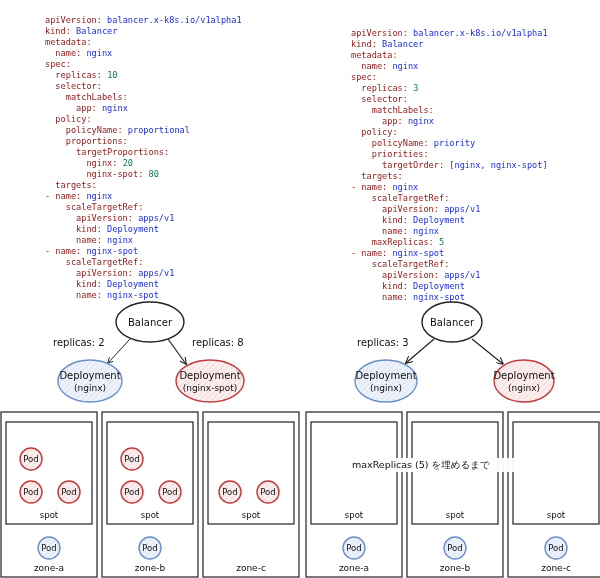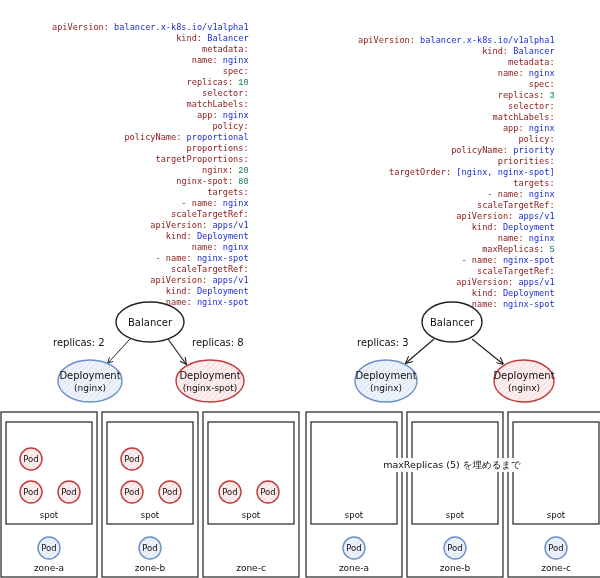--- a/index.html
+++ b/index.html
@@ -3,35 +3,33 @@
 <meta charset="utf-8">
 <style>
   html, body { margin: 0; padding: 0; background: #ffffff; }
   body { width: 600px; height: 578px; position: relative; overflow: hidden; font-family: "DejaVu Sans", sans-serif; }
   .yaml {
     position: absolute;
     font-family: "DejaVu Sans Mono", monospace;
     font-size: 8.6px;
     line-height: 11px;
     white-space: pre;
-    margin: 11px;
-    text-align: right;
+    margin: 4px;
   }
   .yaml .line { display: block; height: 11px; }
   .yaml .k { color: #8b1a1a; }
   .yaml .v { color: #1f2fd0; }
-  .yaml .n { color: #0f7a4a; font-family: Liberation Mono, monospace; }
+  .yaml .n { color: #0f7a4a; }
   #yaml-left { left: 41px; top: 11px; }
   #yaml-right { left: 347px; top: 24px; }
   svg#diagram { position: absolute; left: 0; top: 0; }
   .hand { font-family: "DejaVu Sans", sans-serif; fill: #111; }
   .jp-note {
     position: absolute;
     left: 352px; top: 458px; width: 200px;
-    text-align: center;
     font-family: "DejaVu Sans", sans-serif;
     font-size: 9.5px; line-height: 14px; color: #111;
     background: rgba(255,255,255,0.95);
   }
 </style>
 </head>
 <body>
 
 <pre class="yaml" id="yaml-left"><span class="line"><span class="k"></span><span class="k">apiVersion:</span> <span class="v">balancer.x-k8s.io/v1alpha1</span></span><span class="line"><span class="k"></span><span class="k">kind:</span> <span class="v">Balancer</span></span><span class="line"><span class="k"></span><span class="k">metadata:</span></span><span class="line"><span class="k">  </span><span class="k">name:</span> <span class="v">nginx</span></span><span class="line"><span class="k"></span><span class="k">spec:</span></span><span class="line"><span class="k">  </span><span class="k">replicas:</span> <span class="n">10</span></span><span class="line"><span class="k">  </span><span class="k">selector:</span></span><span class="line"><span class="k">    </span><span class="k">matchLabels:</span></span><span class="line"><span class="k">      </span><span class="k">app:</span> <span class="v">nginx</span></span><span class="line"><span class="k">  </span><span class="k">policy:</span></span><span class="line"><span class="k">    </span><span class="k">policyName:</span> <span class="v">proportional</span></span><span class="line"><span class="k">    </span><span class="k">proportions:</span></span><span class="line"><span class="k">      </span><span class="k">targetProportions:</span></span><span class="line"><span class="k">        </span><span class="k">nginx:</span> <span class="n">20</span></span><span class="line"><span class="k">        </span><span class="k">nginx-spot:</span> <span class="n">80</span></span><span class="line"><span class="k">  </span><span class="k">targets:</span></span><span class="line"><span class="k">- </span><span class="k">name:</span> <span class="v">nginx</span></span><span class="line"><span class="k">    </span><span class="k">scaleTargetRef:</span></span><span class="line"><span class="k">      </span><span class="k">apiVersion:</span> <span class="v">apps/v1</span></span><span class="line"><span class="k">      </span><span class="k">kind:</span> <span class="v">Deployment</span></span><span class="line"><span class="k">      </span><span class="k">name:</span> <span class="v">nginx</span></span><span class="line"><span class="k">- </span><span class="k">name:</span> <span class="v">nginx-spot</span></span><span class="line"><span class="k">    </span><span class="k">scaleTargetRef:</span></span><span class="line"><span class="k">      </span><span class="k">apiVersion:</span> <span class="v">apps/v1</span></span><span class="line"><span class="k">      </span><span class="k">kind:</span> <span class="v">Deployment</span></span><span class="line"><span class="k">      </span><span class="k">name:</span> <span class="v">nginx-spot</span></span></pre>
 <pre class="yaml" id="yaml-right"><span class="line"><span class="k"></span><span class="k">apiVersion:</span> <span class="v">balancer.x-k8s.io/v1alpha1</span></span><span class="line"><span class="k"></span><span class="k">kind:</span> <span class="v">Balancer</span></span><span class="line"><span class="k"></span><span class="k">metadata:</span></span><span class="line"><span class="k">  </span><span class="k">name:</span> <span class="v">nginx</span></span><span class="line"><span class="k"></span><span class="k">spec:</span></span><span class="line"><span class="k">  </span><span class="k">replicas:</span> <span class="n">3</span></span><span class="line"><span class="k">  </span><span class="k">selector:</span></span><span class="line"><span class="k">    </span><span class="k">matchLabels:</span></span><span class="line"><span class="k">      </span><span class="k">app:</span> <span class="v">nginx</span></span><span class="line"><span class="k">  </span><span class="k">policy:</span></span><span class="line"><span class="k">    </span><span class="k">policyName:</span> <span class="v">priority</span></span><span class="line"><span class="k">    </span><span class="k">priorities:</span></span><span class="line"><span class="k">      </span><span class="k">targetOrder:</span> <span class="v">[nginx, nginx-spot]</span></span><span class="line"><span class="k">  </span><span class="k">targets:</span></span><span class="line"><span class="k">- </span><span class="k">name:</span> <span class="v">nginx</span></span><span class="line"><span class="k">    </span><span class="k">scaleTargetRef:</span></span><span class="line"><span class="k">      </span><span class="k">apiVersion:</span> <span class="v">apps/v1</span></span><span class="line"><span class="k">      </span><span class="k">kind:</span> <span class="v">Deployment</span></span><span class="line"><span class="k">      </span><span class="k">name:</span> <span class="v">nginx</span></span><span class="line"><span class="k">    </span><span class="k">maxReplicas:</span> <span class="n">5</span></span><span class="line"><span class="k">- </span><span class="k">name:</span> <span class="v">nginx-spot</span></span><span class="line"><span class="k">    </span><span class="k">scaleTargetRef:</span></span><span class="line"><span class="k">      </span><span class="k">apiVersion:</span> <span class="v">apps/v1</span></span><span class="line"><span class="k">      </span><span class="k">kind:</span> <span class="v">Deployment</span></span><span class="line"><span class="k">      </span><span class="k">name:</span> <span class="v">nginx-spot</span></span></pre>

